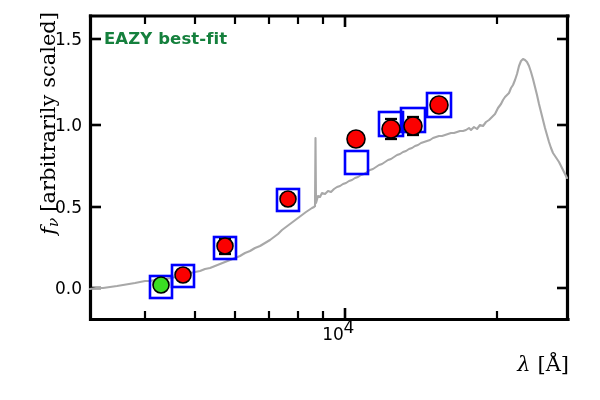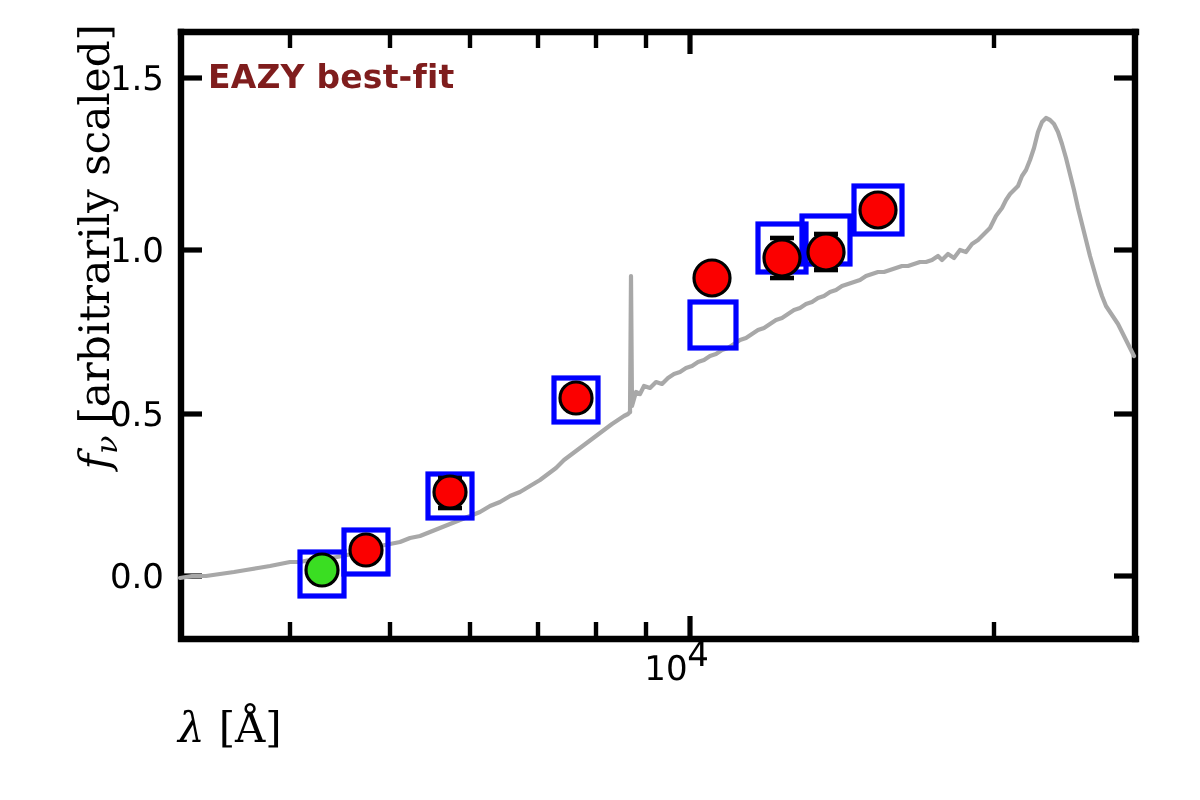--- a/index.html
+++ b/index.html
@@ -67,21 +67,21 @@
   }
   .tick-label {
     font-family: "DejaVu Sans", sans-serif;
     font-size: 17px;
     fill: #000000;
   }
   #annotation-label {
     position: absolute;
     left: 104px;
     top: 29px;
-    color: #7f1d1d;
+    color: #15803d;
     font-family: "DejaVu Sans", sans-serif;
     font-size: 16.5px;
     font-weight: bold;
     letter-spacing: 0.1px;
     white-space: nowrap;
   }
   #ylabel-box {
     position: absolute;
     left: -96px;
     top: 110px;
@@ -91,21 +91,21 @@
     font-family: "DejaVu Serif", serif;
     font-size: 21px;
     color: #000000;
     white-space: nowrap;
   }
   #xlabel-box {
     position: absolute;
     left: 89px;
     top: 352px;
     width: 480px;
-    text-align: left;
+    text-align: right;
     font-family: "DejaVu Serif", serif;
     font-size: 21px;
     color: #000000;
     white-space: nowrap;
   }
   .mi { font-style: italic; }
   .sub { font-size: 0.72em; vertical-align: -0.25em; font-style: italic; }
 </style>
 </head>
 <body>

